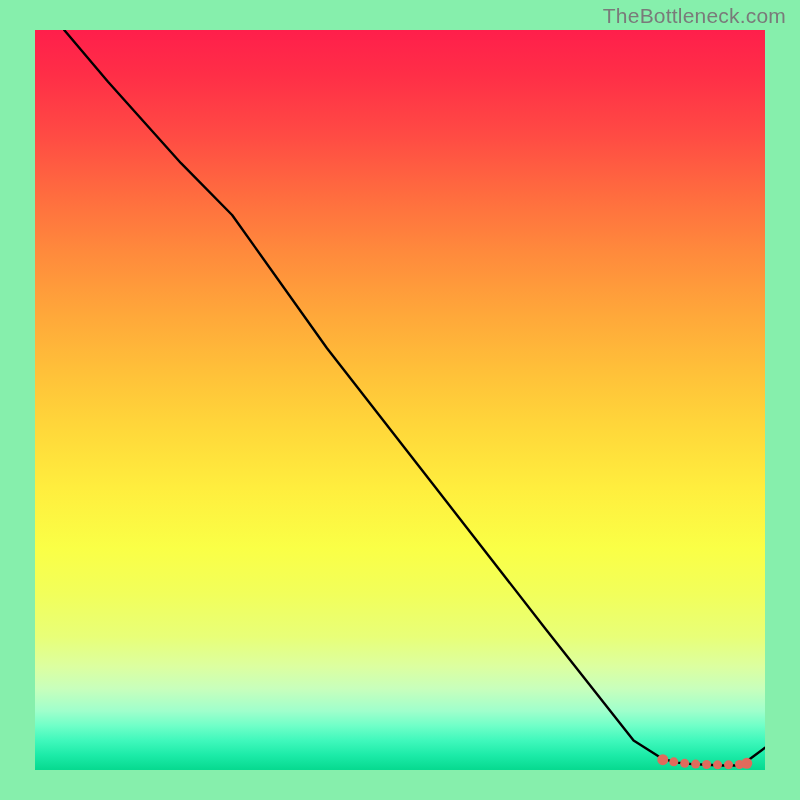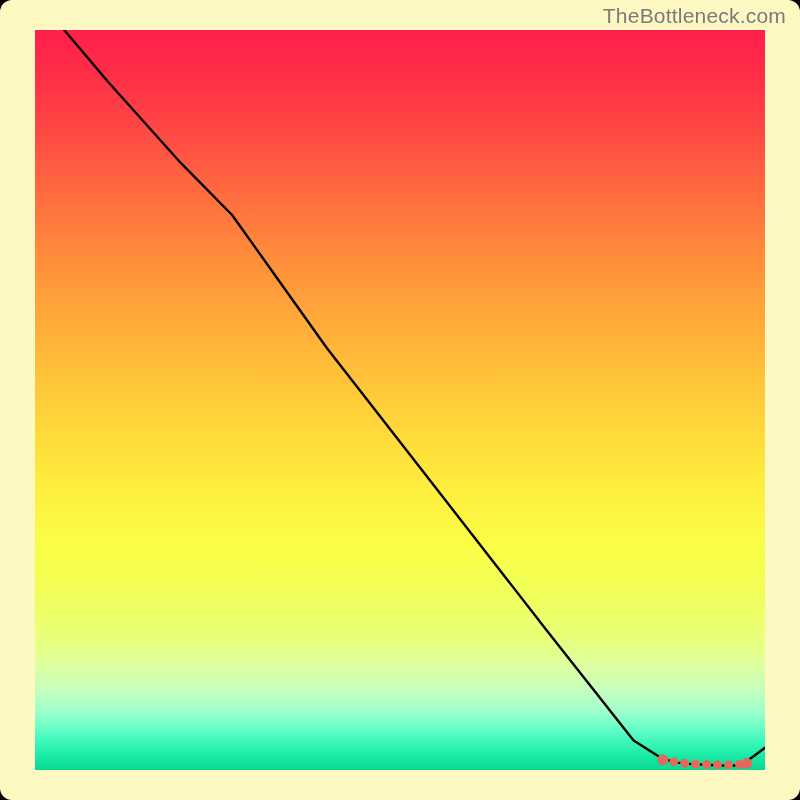--- a/index.html
+++ b/index.html
@@ -8,22 +8,21 @@
     width: 800px;
     height: 800px;
     background: #000;
     overflow: hidden;
     font-family: Arial, Helvetica, sans-serif;
   }
   .frame {
     position: absolute;
     left: 0; top: 0;
     width: 800px; height: 800px;
-    background: #fef9c3;
-    border-radius: 12px;
+    background: #86efac;
   }
   .plot {
     position: absolute;
     left: 35px;
     top: 30px;
     width: 730px;
     height: 740px;
     background: linear-gradient(to bottom,
       #ff1f4b 0%,
       #ff2e47 6%,

